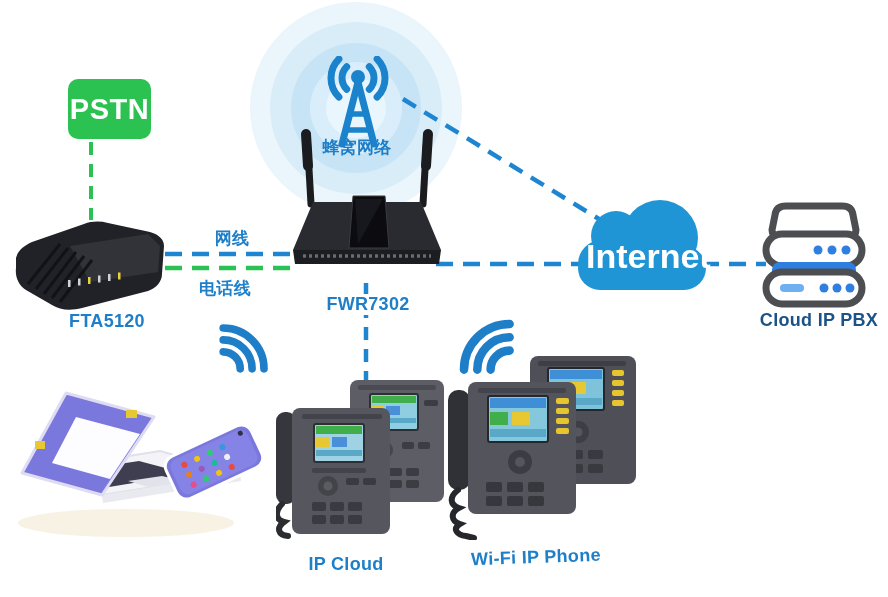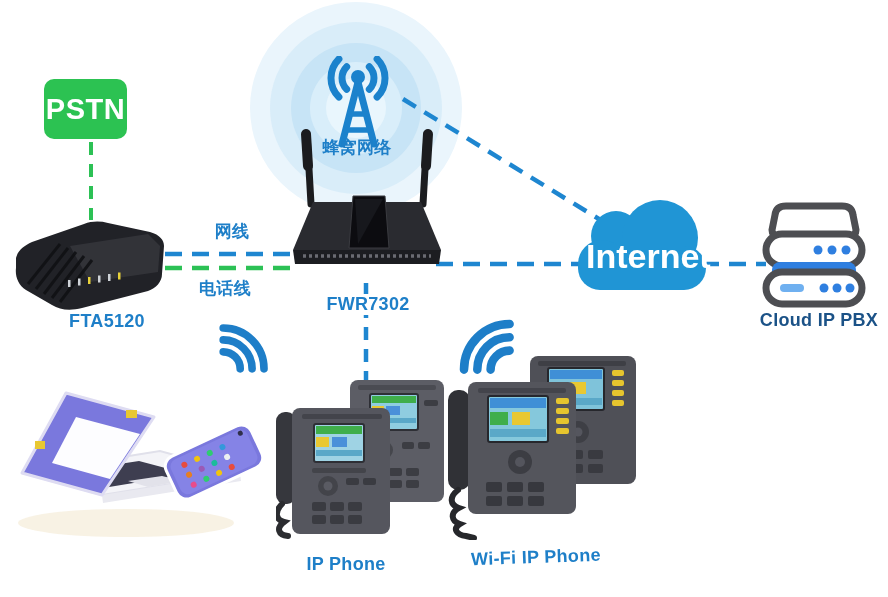--- a/index.html
+++ b/index.html
@@ -8,21 +8,21 @@
     font-family:"Liberation Sans", sans-serif;
   }
   .abs{position:absolute;}
   .node-label{
     position:absolute;color:#1e7fc8;font-weight:bold;font-size:18px;
     text-align:center;white-space:nowrap;letter-spacing:.3px;
   }
   .cn{font-size:17px;}
   .dark-label{color:#1b5287;}
   .pstn-box{
-    position:absolute;left:44px;top:79px;width:83px;height:60px;background:#2cc252;
+    position:absolute;left:68px;top:79px;width:83px;height:60px;background:#2cc252;
     border-radius:10px;display:flex;align-items:center;justify-content:center;
     color:#ffffff;font-weight:bold;font-size:29px;letter-spacing:.5px;
   }
   .internet-text{
     position:absolute;left:586px;top:237px;width:112px;text-align:center;
     color:#ffffff;font-weight:bold;font-size:34px;
   }
   .label-bg{background:#ffffff;padding:0 3px;}
   .tilt{transform:rotate(-2deg);}
 </style>
@@ -82,21 +82,21 @@
       <rect x="58" y="62" width="2.5" height="7" fill="#cfd3d8"></rect>
       <rect x="68" y="60.5" width="2.5" height="7" fill="#cfd3d8"></rect>
       <rect x="78" y="59" width="2.5" height="7" fill="#e8d23a"></rect>
       <rect x="88" y="57.5" width="2.5" height="7" fill="#cfd3d8"></rect>
       <rect x="98" y="56" width="2.5" height="7" fill="#cfd3d8"></rect>
       <rect x="108" y="54.5" width="2.5" height="7" fill="#e8d23a"></rect>
     </g>
   </svg>
   <div class="node-label" style="left:52px;top:311px;width:110px">FTA5120</div>
 
-  <div class="node-label cn" style="left:200px;top:220px;width:64px">网线</div>
+  <div class="node-label cn" style="left:200px;top:227px;width:64px">网线</div>
   <div class="node-label cn" style="left:189px;top:277px;width:72px">电话线</div>
 
   <svg class="abs" style="left:283px;top:122px" width="168" height="165" viewBox="0 0 168 165">
     <g stroke="#1b1c1f" stroke-linecap="round" fill="none">
       <path d="M28 82 L24 12" stroke-width="7"></path>
       <path d="M25 44 L23 12" stroke-width="10"></path>
       <path d="M140 82 L144 12" stroke-width="7"></path>
       <path d="M143 44 L145 12" stroke-width="10"></path>
     </g>
     <path d="M30 80 L138 80 L158 128 L10 128 Z" fill="#2a2b30"></path>
@@ -223,21 +223,21 @@
         <rect x="36" y="96" width="14" height="9" rx="2"></rect>
           <rect x="54" y="96" width="14" height="9" rx="2"></rect>
           <rect x="72" y="96" width="14" height="9" rx="2"></rect>
         <rect x="36" y="109" width="14" height="9" rx="2"></rect>
           <rect x="54" y="109" width="14" height="9" rx="2"></rect>
           <rect x="72" y="109" width="14" height="9" rx="2"></rect>
       </g>
       <path d="M6 98 c-8 8 -6 16 2 18 c-8 6 -6 13 4 14" stroke="#2b2c30" stroke-width="6" fill="none" stroke-linecap="round"></path>
     </g>
   </svg>
-  <div class="node-label" style="left:286px;top:554px;width:120px">IP Phone</div>
+  <div class="node-label" style="left:286px;top:554px;width:120px">IP Cloud</div>
 
   <svg class="abs" style="left:448px;top:352px" width="200" height="188" viewBox="0 0 200 188">
     <g transform="translate(72,0)">
       <rect x="10" y="4" width="106" height="128" rx="8" fill="#4f5057"></rect>
       <rect x="18" y="9" width="88" height="5" rx="2" fill="#3e3f45"></rect>
       <rect x="28" y="16" width="56" height="42" rx="2" fill="#7fc3da" stroke="#26272c" stroke-width="2"></rect>
       <rect x="30" y="18" width="52" height="9" fill="#3f8fd6"></rect>
       <rect x="30" y="30" width="16" height="12" fill="#3fae4b"></rect>
       <rect x="50" y="30" width="16" height="12" fill="#e8c832"></rect>
       <rect x="30" y="46" width="52" height="7" fill="#5aa8c8"></rect>

